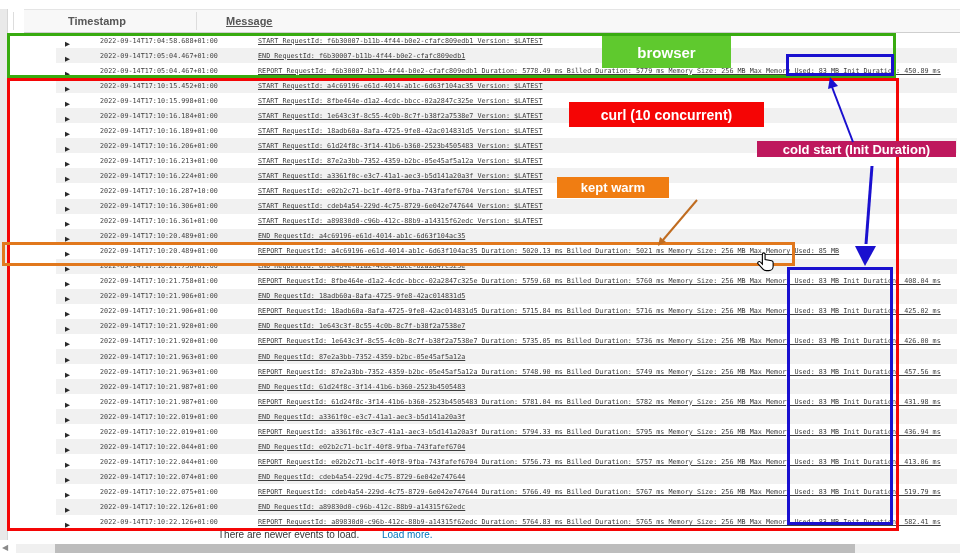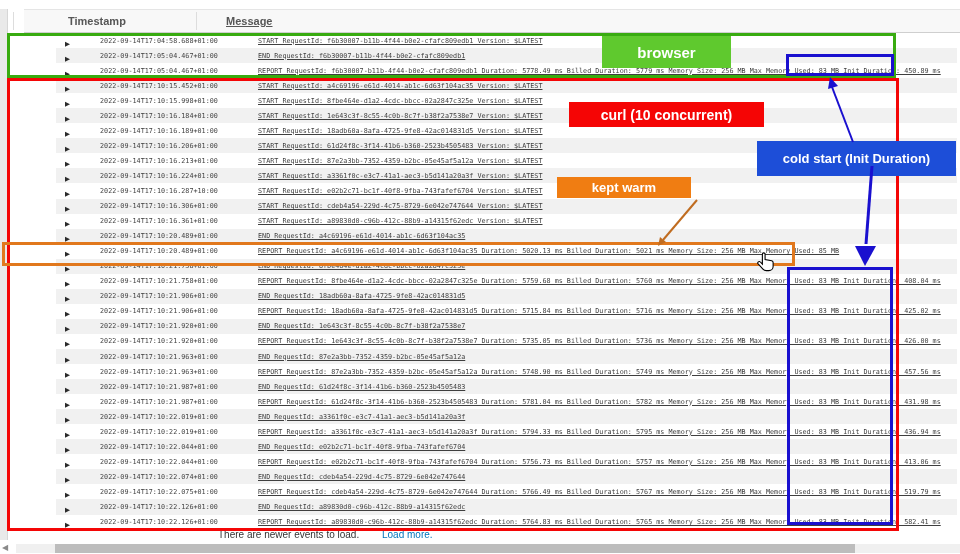--- a/index.html
+++ b/index.html
@@ -32,22 +32,22 @@
   
   .ann{position:absolute;box-sizing:border-box;pointer-events:none;}
   .box-green{left:7px;top:33px;width:889px;height:45px;border:3px solid #38ab10;}
   .box-red{left:7px;top:78px;width:892px;height:453px;border:3px solid #f40606;}
   .box-orange{left:2px;top:242px;width:793px;height:24px;border:3px solid #e1781d;}
   .box-blue1{left:786px;top:54px;width:108px;height:22px;border:3px solid #1a10cf;}
   .box-blue2{left:787px;top:267px;width:106px;height:258px;border:3px solid #1a10cf;}
   .ann-label{display:flex;align-items:center;justify-content:center;color:#fff;font-weight:700;}
   .label-browser{left:602px;top:36px;width:129px;height:32px;background:#5fc92e;font-size:15px;}
   .label-curl{left:569px;top:102px;width:195px;height:25px;background:#f50505;font-size:14px;}
-  .label-kept-warm{left:557px;top:177px;width:134px;height:21px;background:#f07d12;font-size:13px;}
-  .label-cold-start{left:757px;top:141px;width:199px;height:35px;background:#1d4ed8;font-size:13px;}
+  .label-kept-warm{left:557px;top:177px;width:112px;height:21px;background:#f07d12;font-size:13px;}
+  .label-cold-start{left:757px;top:141px;width:199px;height:16px;background:#be185d;font-size:13px;}
   .arrows-svg{position:absolute;left:0;top:0;width:960px;height:554px;pointer-events:none;}
   .cursor-svg{position:absolute;left:754px;top:250px;pointer-events:none;}
 </style>
 </head>
 <body>
 
 <div class="canvas">
 
   <div class="left-gutter"></div>
 

